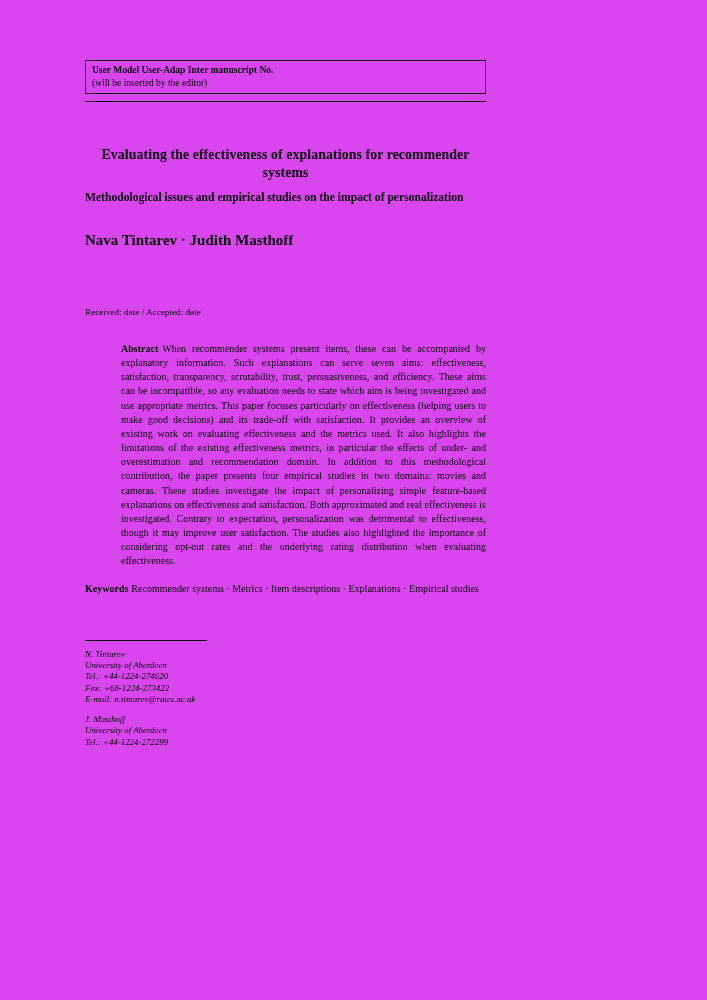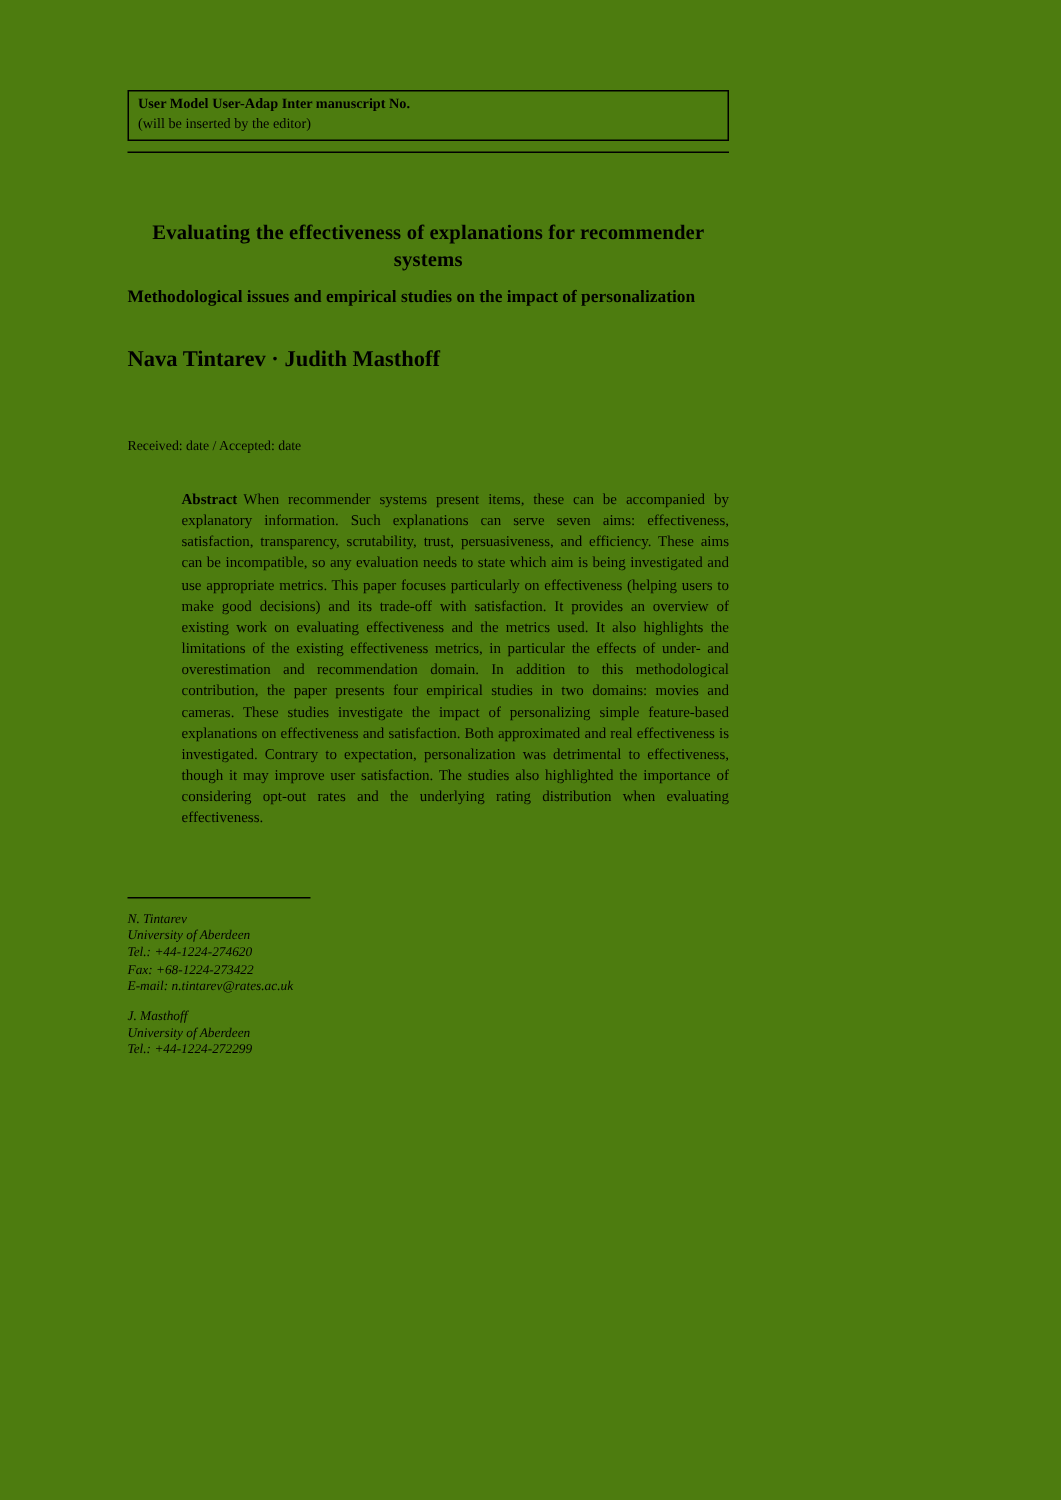--- a/index.html
+++ b/index.html
@@ -1,20 +1,20 @@
 <!DOCTYPE html>
 <html><head>
 <meta charset="utf-8">
 <style>
   html, body { margin: 0; padding: 0; background: #ffffff; }
   .page {
     position: relative;
     width: 707px;
     height: 1000px;
-    background: #4d7c0f;
+    background: #d946ef;
     font-family: "Liberation Serif", "DejaVu Serif", serif;
     color: #000000;
     overflow: hidden;
   }
   .content {
     position: absolute;
     left: 85px;
     top: 0;
     width: 401px;
   }
@@ -45,21 +45,21 @@
     font-size: 11.6px;
     font-weight: bold;
     line-height: 15px;
   }
   .authors {
     margin-top: 27px;
     font-size: 15px;
     font-weight: bold;
   }
   .received {
-    margin-top: 43px;
+    margin-top: 58px;
     font-size: 9.2px;
   }
   .abstract {
     margin-top: 25px;
     font-size: 10px;
     line-height: 14.15px;
     text-align: justify;
     margin-left: 36px;
   }
   .abstract .label, .keywords .label { font-weight: bold; }
@@ -105,20 +105,23 @@
     <div class="paper-subtitle">Methodological issues and empirical studies on the impact of personalization</div>
 
     <div class="authors">Nava Tintarev · Judith Masthoff</div>
 
     <div class="received">Received: date / Accepted: date</div>
 
     <div class="abstract">
       <span class="label">Abstract</span><span>When recommender systems present items, these can be accompanied by explanatory information. Such explanations can serve seven aims: effectiveness, satisfaction, transparency, scrutability, trust, persuasiveness, and efficiency. These aims can be incompatible, so any evaluation needs to state which aim is being investigated and use appropriate metrics. This paper focuses particularly on effectiveness (helping users to make good decisions) and its trade-off with satisfaction. It provides an overview of existing work on evaluating effectiveness and the metrics used. It also highlights the limitations of the existing effectiveness metrics, in particular the effects of under- and overestimation and recommendation domain. In addition to this methodological contribution, the paper presents four empirical studies in two domains: movies and cameras. These studies investigate the impact of personalizing simple feature-based explanations on effectiveness and satisfaction. Both approximated and real effectiveness is investigated. Contrary to expectation, personalization was detrimental to effectiveness, though it may improve user satisfaction. The studies also highlighted the importance of considering opt-out rates and the underlying rating distribution when evaluating effectiveness.</span>
     </div>
 
+    <div class="keywords">
+      <span class="label">Keywords</span><span>Recommender systems · Metrics · Item descriptions · Explanations · Empirical studies</span>
+    </div>
 
     <hr class="footnote-rule">
 
     <div class="footnote">
       <div class="block">
         <div>N. Tintarev</div>
         <div>University of Aberdeen</div>
         <div>Tel.: +44-1224-274620</div>
         <div>Fax: +68-1224-273422</div>
         <div>E-mail: n.tintarev@rates.ac.uk</div>

